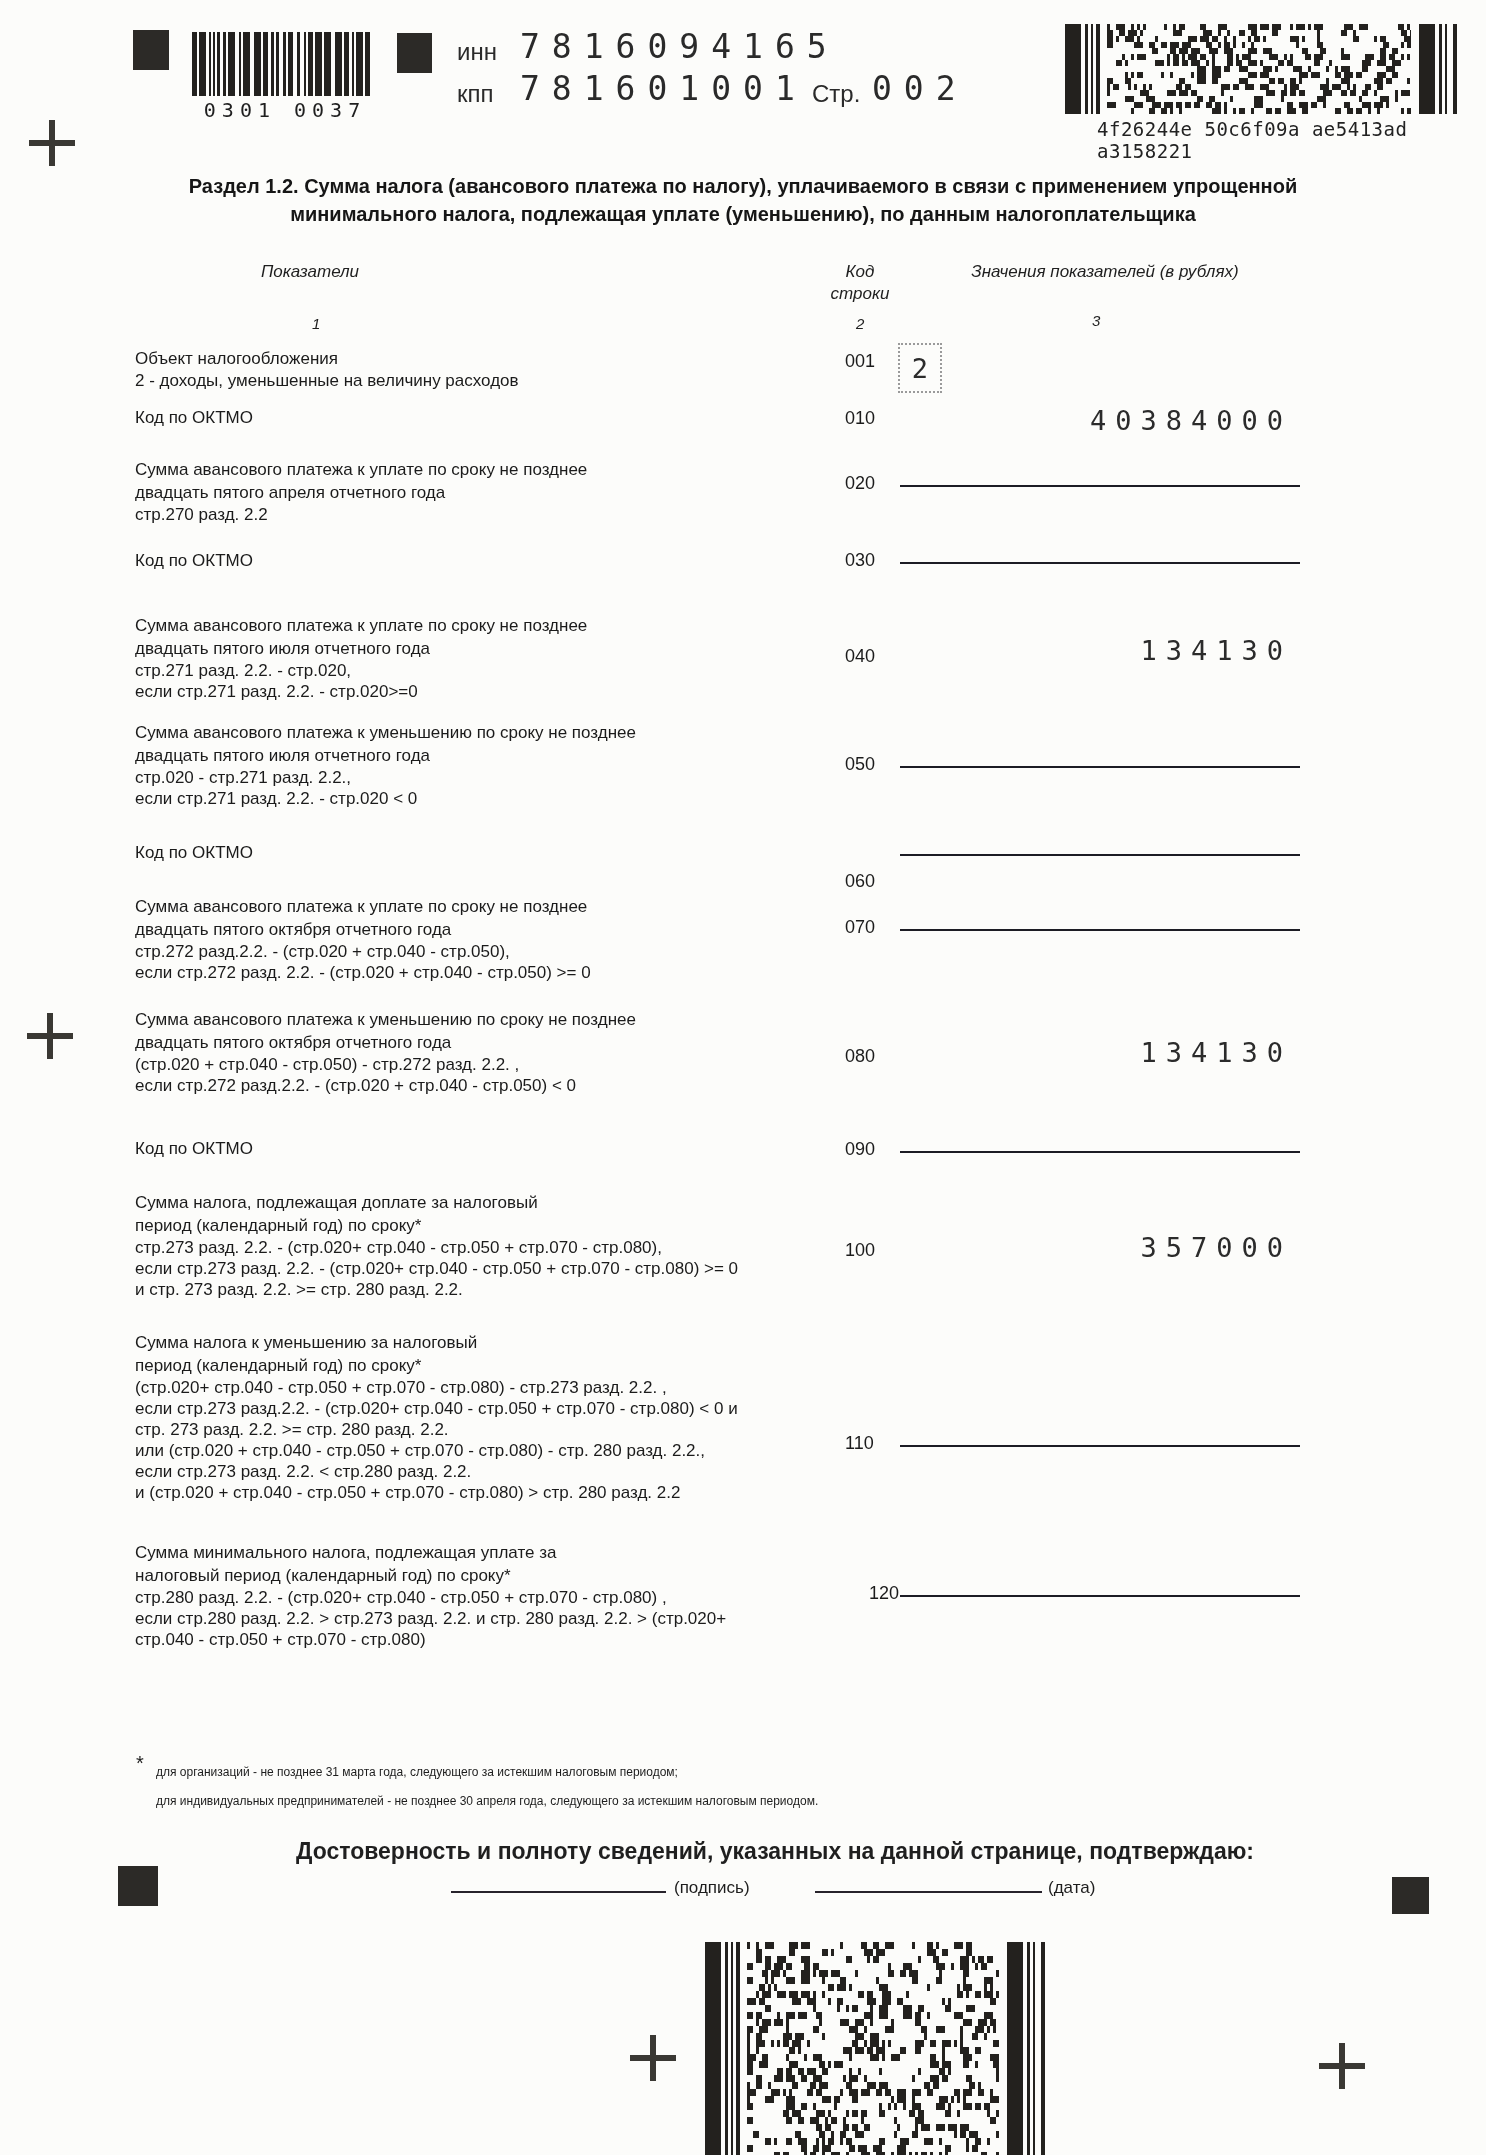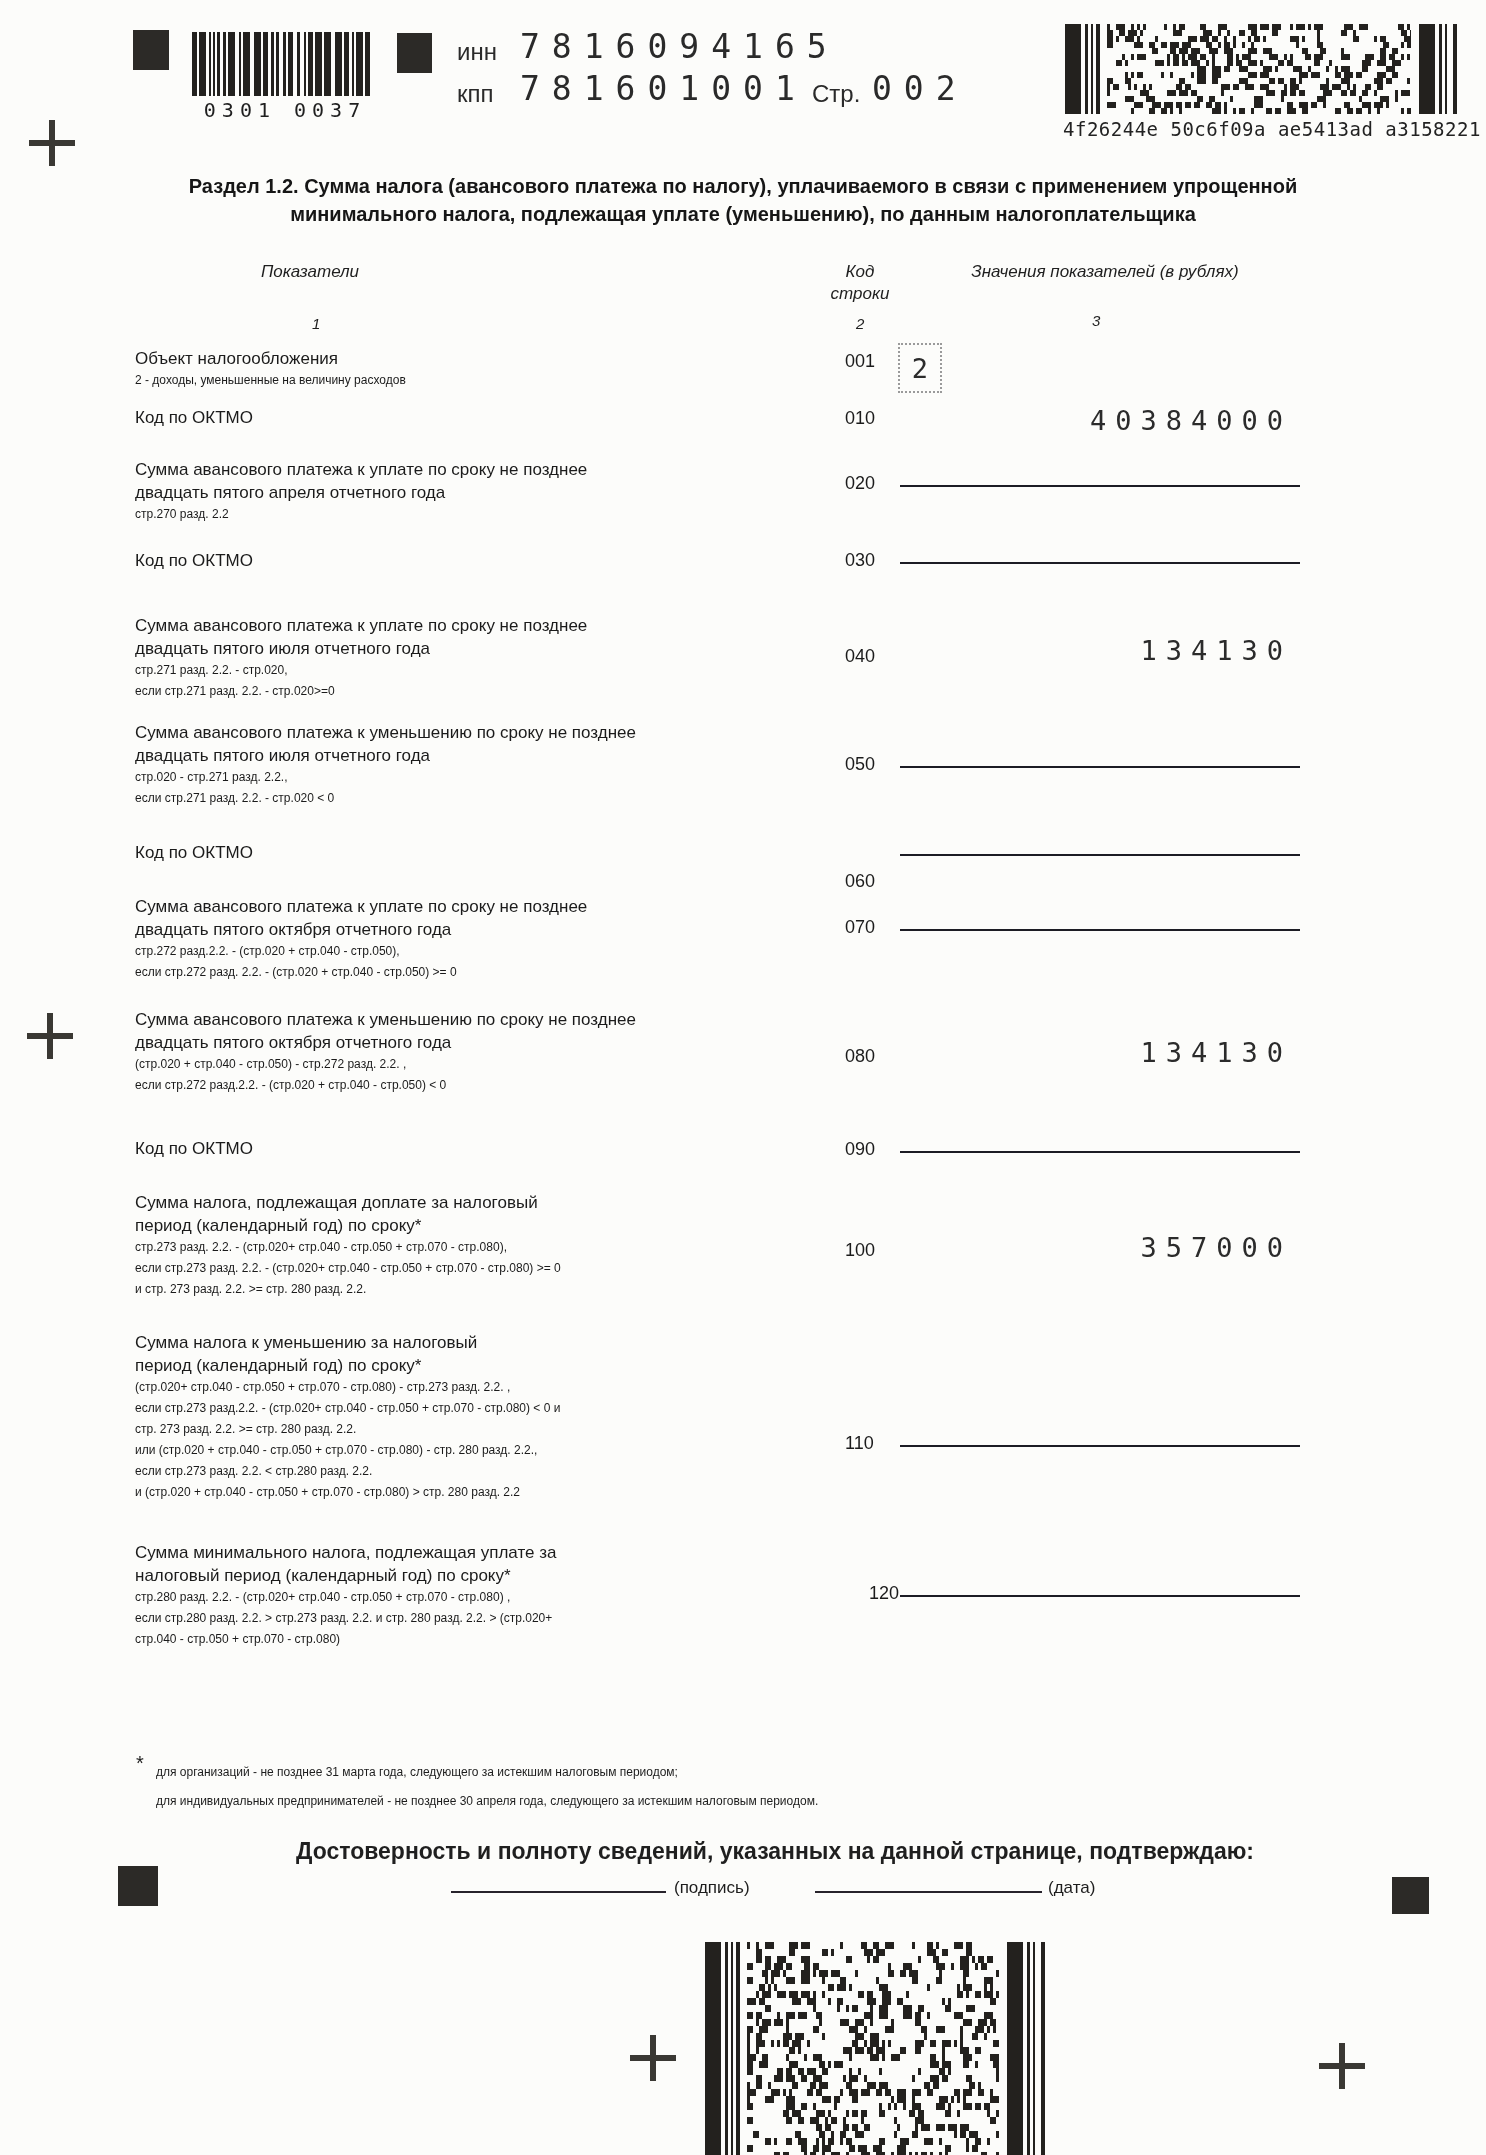--- a/index.html
+++ b/index.html
@@ -7,28 +7,28 @@
         font-family:"Liberation Sans",sans-serif;color:#1f1f1f;}
   .abs{position:absolute;}
   .sq{position:absolute;background:#2c2a27;}
   svg rect{fill:#23211e;}
   .cross{position:absolute;width:46px;height:46px;}
   .cross::before{content:"";position:absolute;left:0;top:20px;width:46px;height:6px;background:#3a3833;}
   .cross::after{content:"";position:absolute;left:20px;top:0;width:6px;height:46px;background:#3a3833;}
   .bc-num{font-family:"DejaVu Sans Mono",monospace;font-size:20px;letter-spacing:6px;text-align:center;}
   .idlabel{font-size:24px;color:#2a2a2a;}
   .idval{font-family:"DejaVu Sans Mono",monospace;font-size:33px;letter-spacing:12px;color:#2a2a2a;line-height:1;}
-  .hex{font-family:"DejaVu Sans Mono",monospace;font-size:19px;letter-spacing:.5px;color:#222;}
+  .hex{font-family:"DejaVu Sans Mono",monospace;font-size:19px;letter-spacing:.5px;color:#222;margin-left:34px;}
   .title{position:absolute;left:95px;top:172px;width:1296px;text-align:center;
          font-weight:bold;font-size:20px;line-height:28px;color:#161616;}
   .colhead{position:absolute;font-style:italic;font-size:17px;text-align:center;line-height:22px;}
   .colnum{position:absolute;font-style:italic;font-size:15px;}
   .row-label{position:absolute;left:135px;width:740px;white-space:nowrap;color:#1b1b1b;}
   .ml{font-size:17px;line-height:23px;}
-  .fl{font-size:12px;line-height:21px;}
+  .fl{font-size:17px;line-height:21px;}
   .row-code{position:absolute;left:845px;font-size:18px;color:#1b1b1b;line-height:1;}
   .row-val{position:absolute;left:900px;width:392px;text-align:right;
            font-family:"DejaVu Sans Mono",monospace;font-size:27px;letter-spacing:9px;line-height:1;color:#2b2b2b;}
   .row-line{position:absolute;left:900px;width:400px;border-top:2px solid #1c1c24;}
   .vbox{position:absolute;left:898px;top:0;width:40px;height:46px;border:2px dotted #9a9a9a;
         display:flex;align-items:center;justify-content:center;
         font-family:"DejaVu Sans Mono",monospace;font-size:27px;color:#2b2b2b;}
   .fn-mark{position:absolute;left:136px;top:1752px;font-size:20px;}
   .fn-lines{position:absolute;left:156px;top:1758px;font-size:12px;line-height:29px;color:#1d1d1d;}
   .decl{position:absolute;left:130px;top:1838px;width:1290px;text-align:center;font-weight:bold;font-size:23px;}

